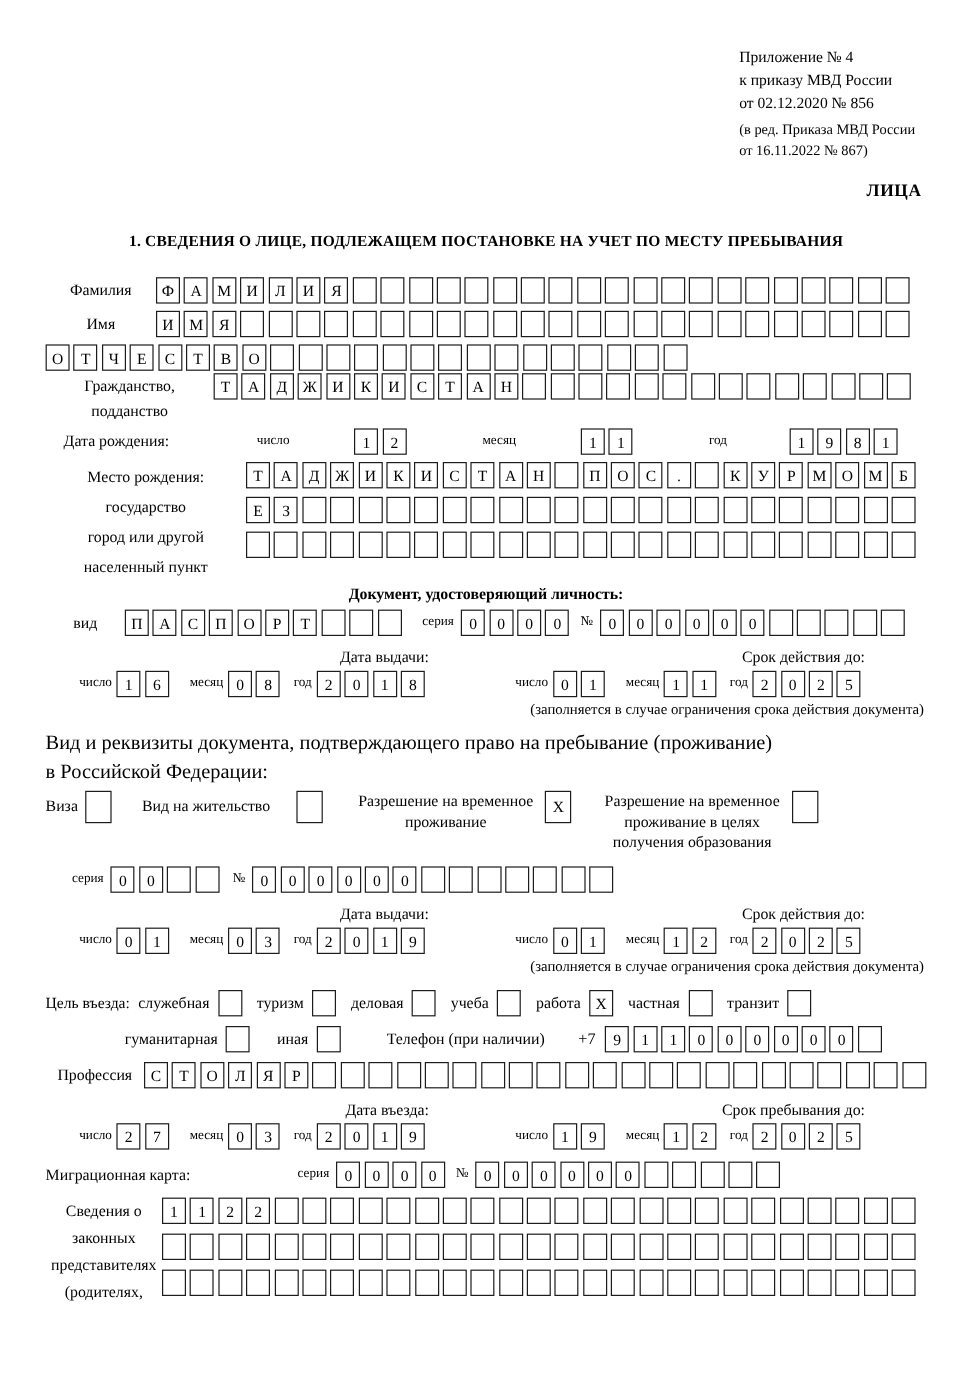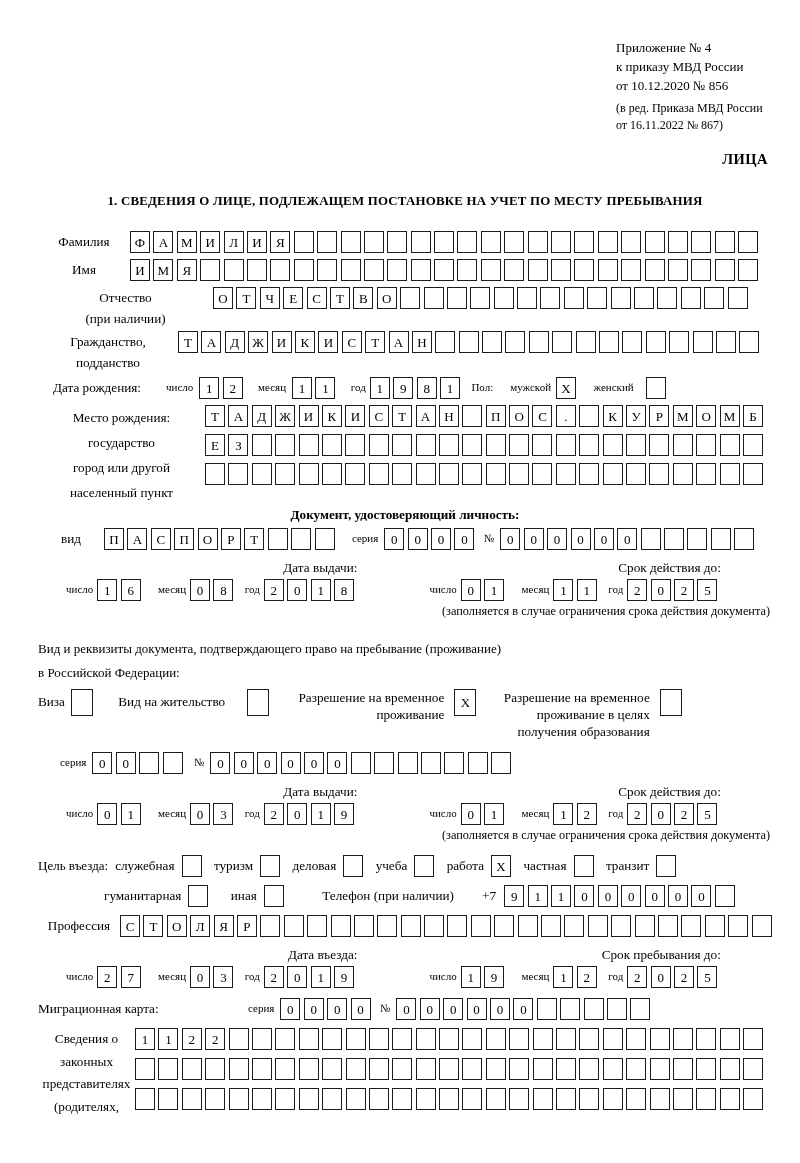--- a/index.html
+++ b/index.html
@@ -34,24 +34,24 @@
   .date-col{display:flex;flex-direction:column;}
   .date-col .heading{text-align:right;font-size:13.2px;margin-bottom:3px;}
   .date-line{display:flex;align-items:flex-start;}
   .date-line .unit{margin:0 4px 0 0;}
   .date-line .unit.mid{margin-left:14px;}
   .dleft{margin-left:28px;}
   .dright{margin-left:72px;}
   .footnote{font-size:12.3px;text-align:right;margin-top:3px;padding-right:2px;}
 
   
-  .res-text{margin-top:18px;line-height:24px;font-size:13px;}
+  .res-text{margin-top:8px;line-height:24px;font-size:17px;}
   .permit-row{display:flex;align-items:flex-start;margin-top:4px;}
   .permit-opt{display:flex;align-items:flex-start;}
-  .permit-opt .plabel{line-height:17px;font-size:13.2px;text-align:right;}
+  .permit-opt .plabel{line-height:17px;font-size:13.2px;text-align:center;}
   .permit-opt .cells{margin-left:10px;}
   .permit-opt .cell{width:22px;height:27px;}
   .po1 .plabel{text-align:left;line-height:25px;}
   .po2{margin-left:22px;} .po2 .plabel{line-height:25px;}
   .po3{margin-left:26px;} .po4{margin-left:24px;}
 
   
   .purpose-row{display:flex;align-items:flex-start;margin-top:12px;}
   .p-opt{display:flex;align-items:flex-start;margin-right:9px;}
   .p-opt .plabel{line-height:22px;margin-right:7px;font-size:13.2px;}
@@ -70,21 +70,21 @@
   .legal-right .cells{margin-bottom:8px;}
 </style>
 </head>
 <body>
 
 <div class="page">
 
   <div class="appendix">
     <div>Приложение № 4</div>
     <div>к приказу МВД России</div>
-    <div>от 10.12.2020 № 856</div>
+    <div>от 02.12.2020 № 856</div>
     <div class="amendment">
       <div>(в ред. Приказа МВД России</div>
       <div>от 16.11.2022 № 867)</div>
     </div>
   </div>
 
   <div class="form-marker">ЛИЦА</div>
 
 
   <div class="section-heading">1. СВЕДЕНИЯ О ЛИЦЕ, ПОДЛЕЖАЩЕМ ПОСТАНОВКЕ НА УЧЕТ ПО МЕСТУ ПРЕБЫВАНИЯ</div>
@@ -149,24 +149,20 @@
         <span class="cell"></span>
         <span class="cell"></span>
         <span class="cell"></span>
         <span class="cell"></span>
         <span class="cell"></span>
         <span class="cell"></span>
       </div>
   </div>
 
   <div class="frow">
-    <div class="flabel w175">
-      <div>Отчество</div>
-      <div>(при наличии)</div>
-    </div>
     <div class="cells">
         <span class="cell">О</span>
         <span class="cell">Т</span>
         <span class="cell">Ч</span>
         <span class="cell">Е</span>
         <span class="cell">С</span>
         <span class="cell">Т</span>
         <span class="cell">В</span>
         <span class="cell">О</span>
         <span class="cell"></span>
@@ -214,21 +210,21 @@
         <span class="cell"></span>
         <span class="cell"></span>
         <span class="cell"></span>
         <span class="cell"></span>
         <span class="cell"></span>
         <span class="cell"></span>
         <span class="cell"></span>
       </div>
   </div>
 
-  <div class="frow" style="margin-top:4px;">
+  <div class="frow" style="margin-top:4px;gap:48px;">
     <div class="flabel" style="width:118px;">Дата рождения:</div>
     <span class="unit first">число</span>
     <div class="cells">
         <span class="cell">1</span>
         <span class="cell">2</span>
       </div>
     <span class="unit">месяц</span>
     <div class="cells">
         <span class="cell">1</span>
         <span class="cell">1</span>

